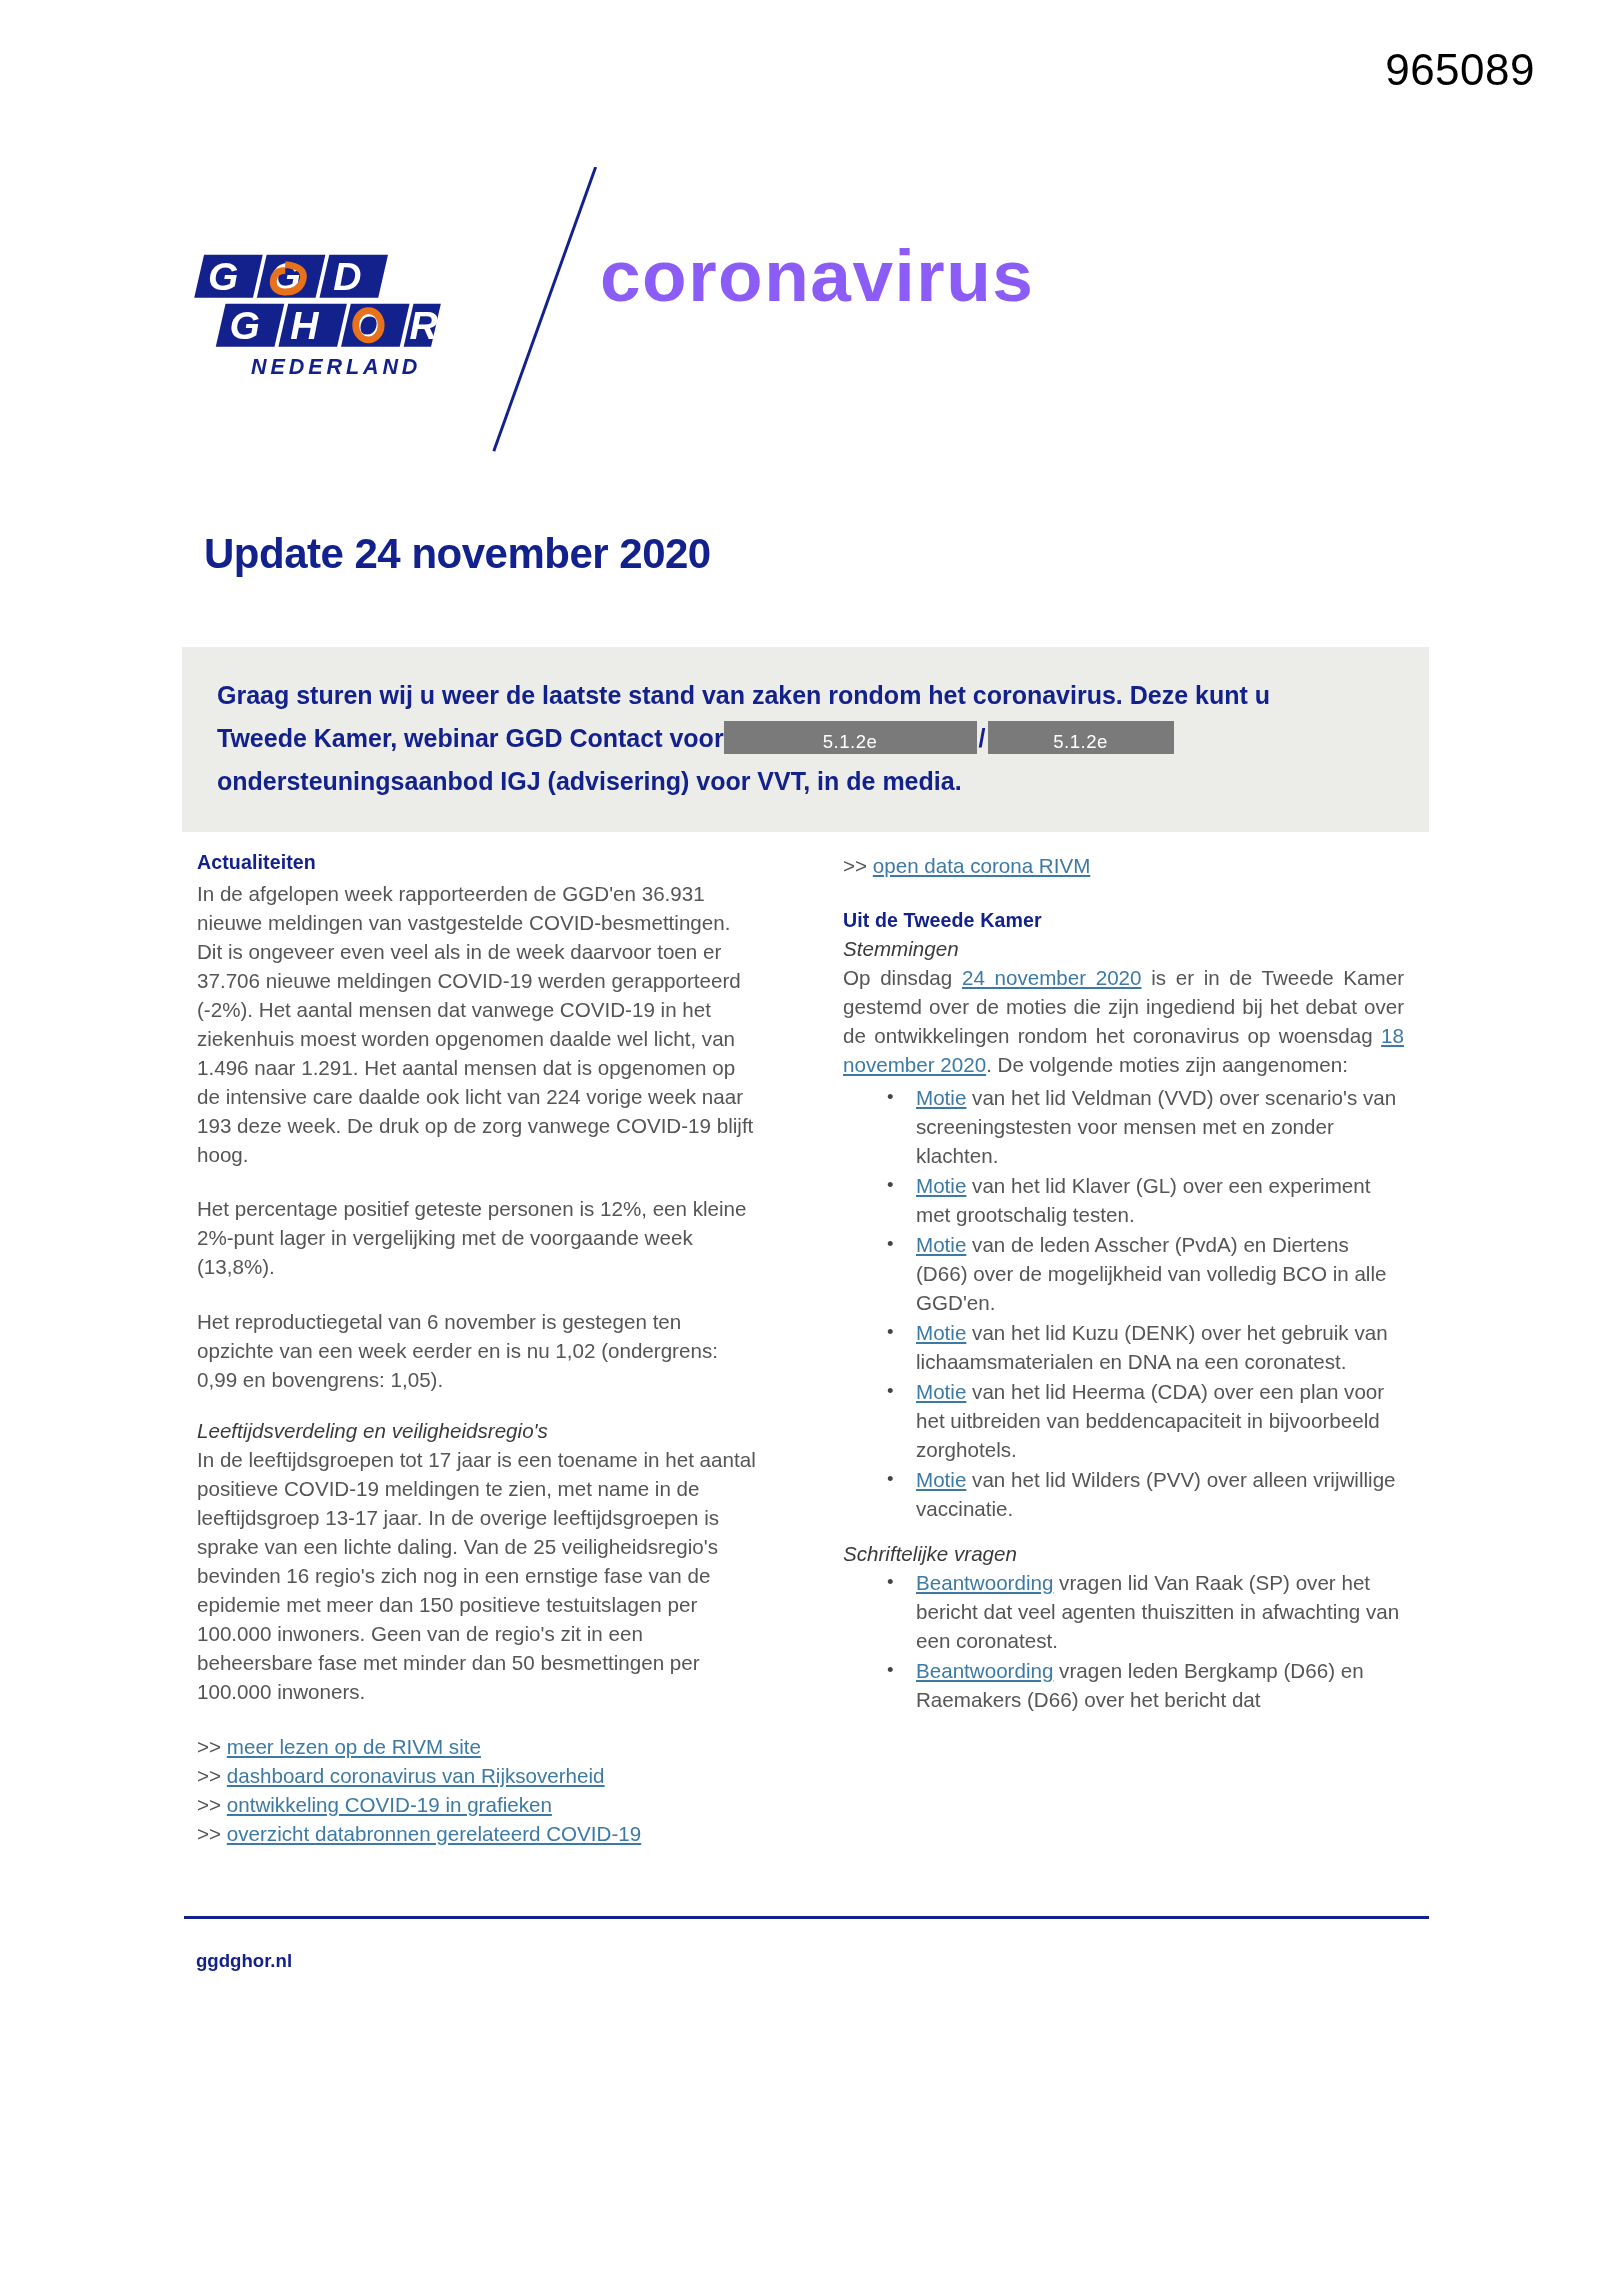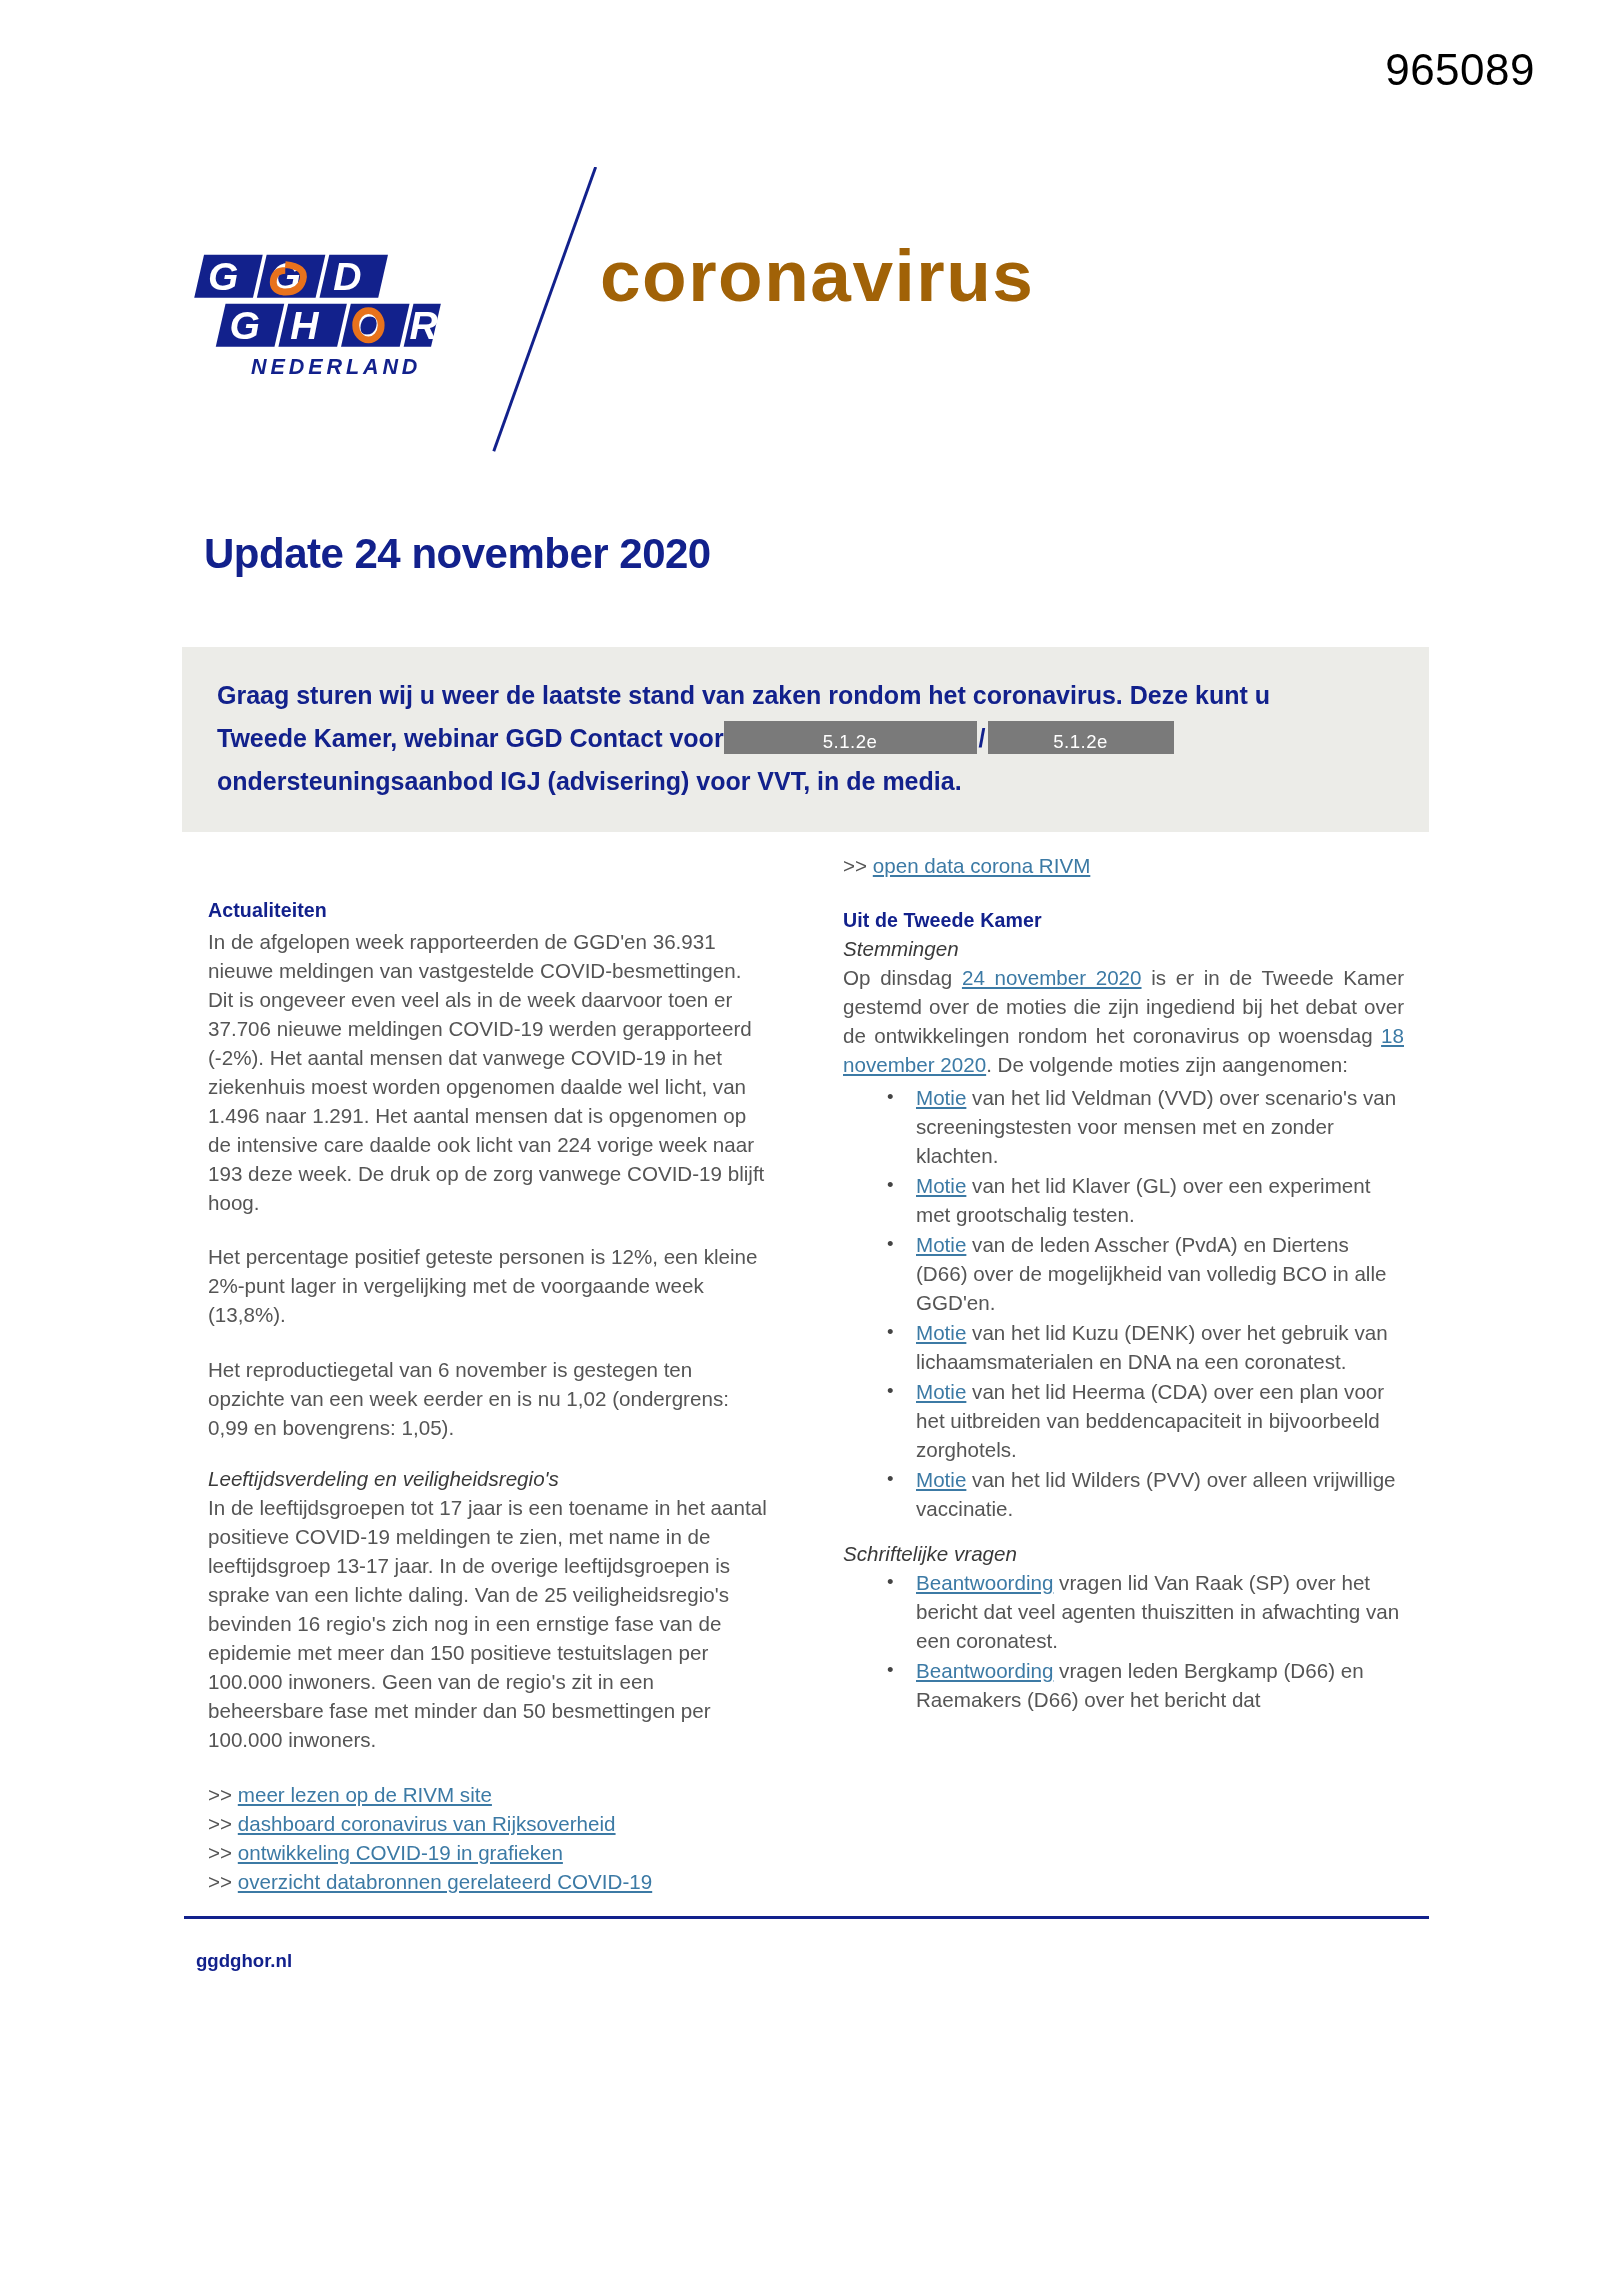--- a/index.html
+++ b/index.html
@@ -55,21 +55,21 @@
     width: 157px;
     height: 294px;
   }
 
   .wordmark {
     position: absolute;
     left: 408px;
     top: 67px;
     font-size: 73px;
     font-weight: 700;
-    color: #a16207;
+    color: #8b5cf6;
     letter-spacing: 1.5px;
     font-family: "Liberation Sans", sans-serif;
   }
 
   
   .page-title {
     position: absolute;
     left: 204px;
     top: 530px;
     font-size: 42px;
@@ -122,21 +122,21 @@
     left: 196px;
     top: 851px;
     width: 1237px;
     height: 961px;
   }
   .col {
     position: absolute;
     top: 0;
     width: 561px;
   }
-  .col-left  { left: 12px; margin-top: 48px; }
+  .col-left  { left: 1px; }
   .col-right { left: 647px; }
 
   .sec-head {
     font-size: 19.6px;
     font-weight: 700;
     color: #12218c;
     margin: 0 0 4.9px 0;
     font-family: "Liberation Sans", sans-serif;
     letter-spacing: 0.1px;
   }

